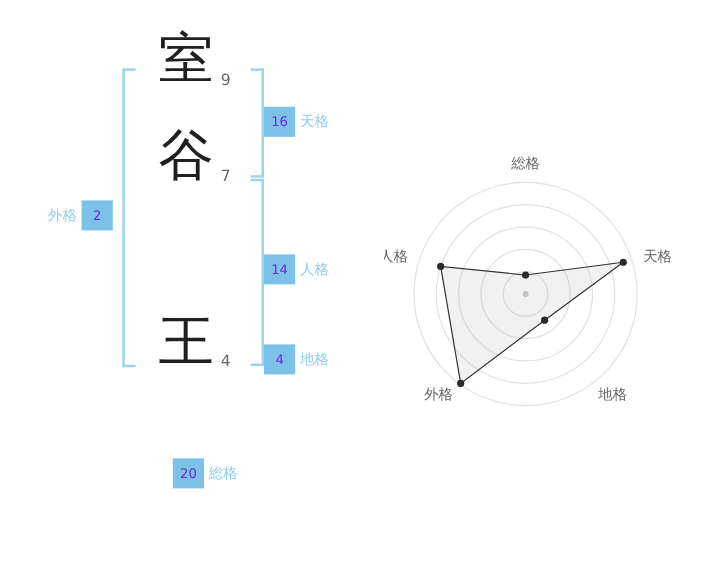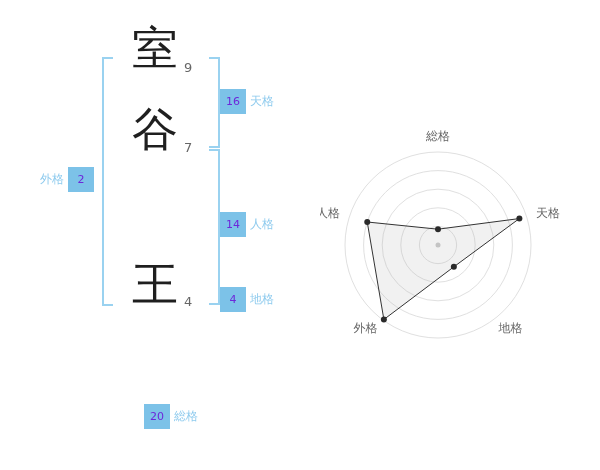--- a/index.html
+++ b/index.html
@@ -108,21 +108,21 @@
   <div class="grade-row" style="left:220px; top:212px">
     <span class="grade-box">14</span>
     <span class="grade-label">人格</span>
   </div>
 
   <div class="grade-row" style="left:220px; top:287px">
     <span class="grade-box">4</span>
     <span class="grade-label">地格</span>
   </div>
 
-  <div class="grade-row" style="left:144px; top:404px">
+  <div class="grade-row" style="left:144px; top:382px">
     <span class="grade-box">20</span>
     <span class="grade-label">総格</span>
   </div>
 
   <div class="radar-wrap">
     <svg id="radar-svg" width="240" height="256" viewBox="0 0 240 256">
         <circle cx="118" cy="133" r="18.6" fill="none" stroke="#e0e0e0" stroke-width="1"></circle>
         <circle cx="118" cy="133" r="37.2" fill="none" stroke="#e0e0e0" stroke-width="1"></circle>
         <circle cx="118" cy="133" r="55.8" fill="none" stroke="#e0e0e0" stroke-width="1"></circle>
         <circle cx="118" cy="133" r="74.4" fill="none" stroke="#e0e0e0" stroke-width="1"></circle>

